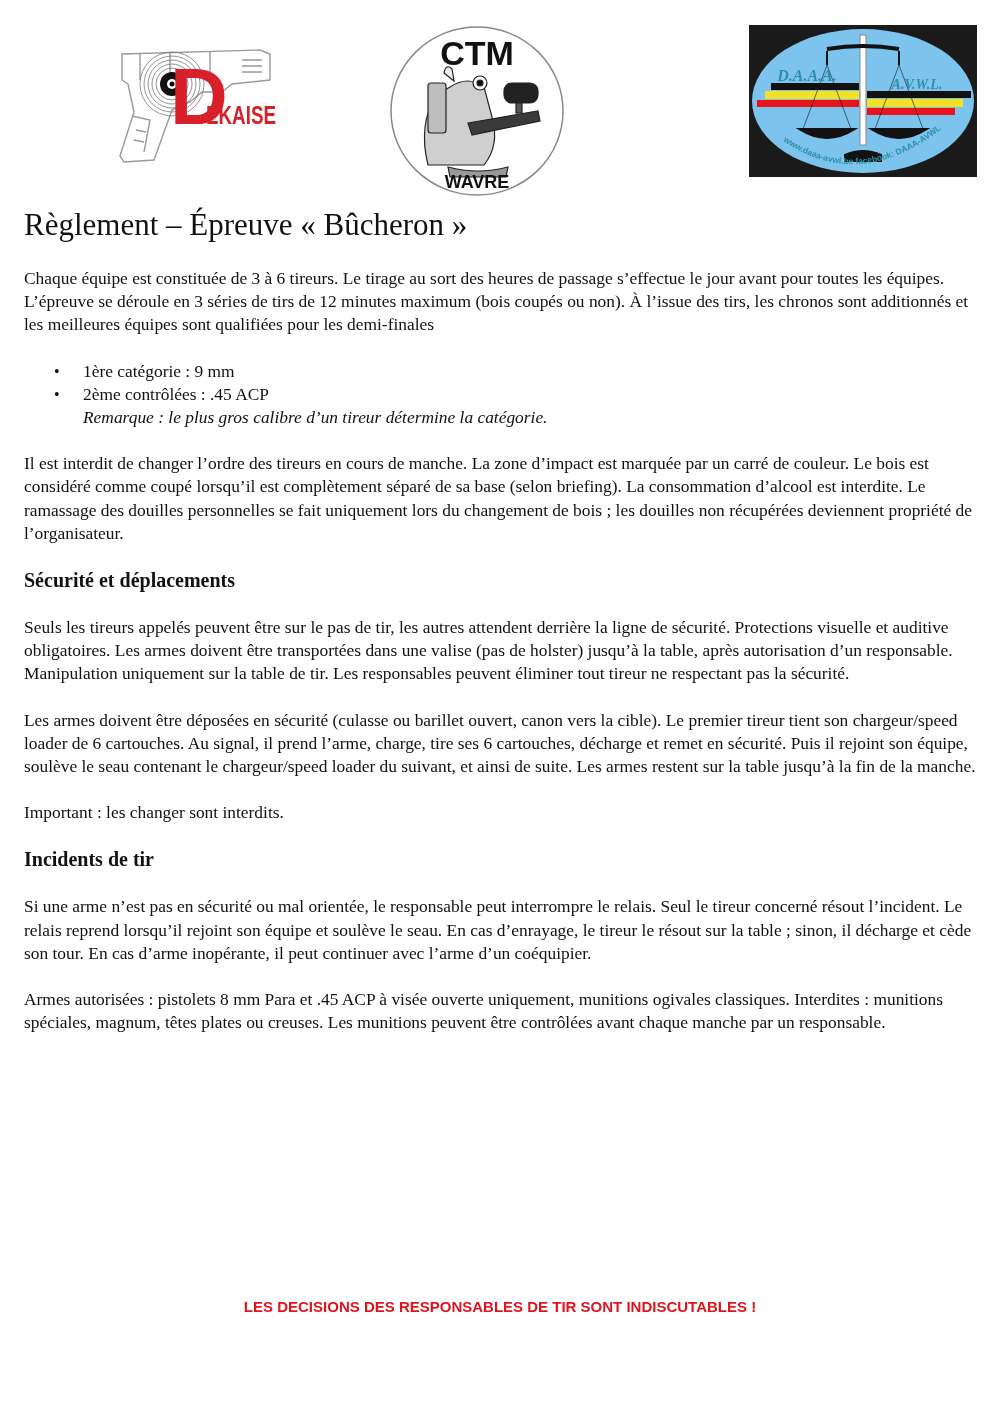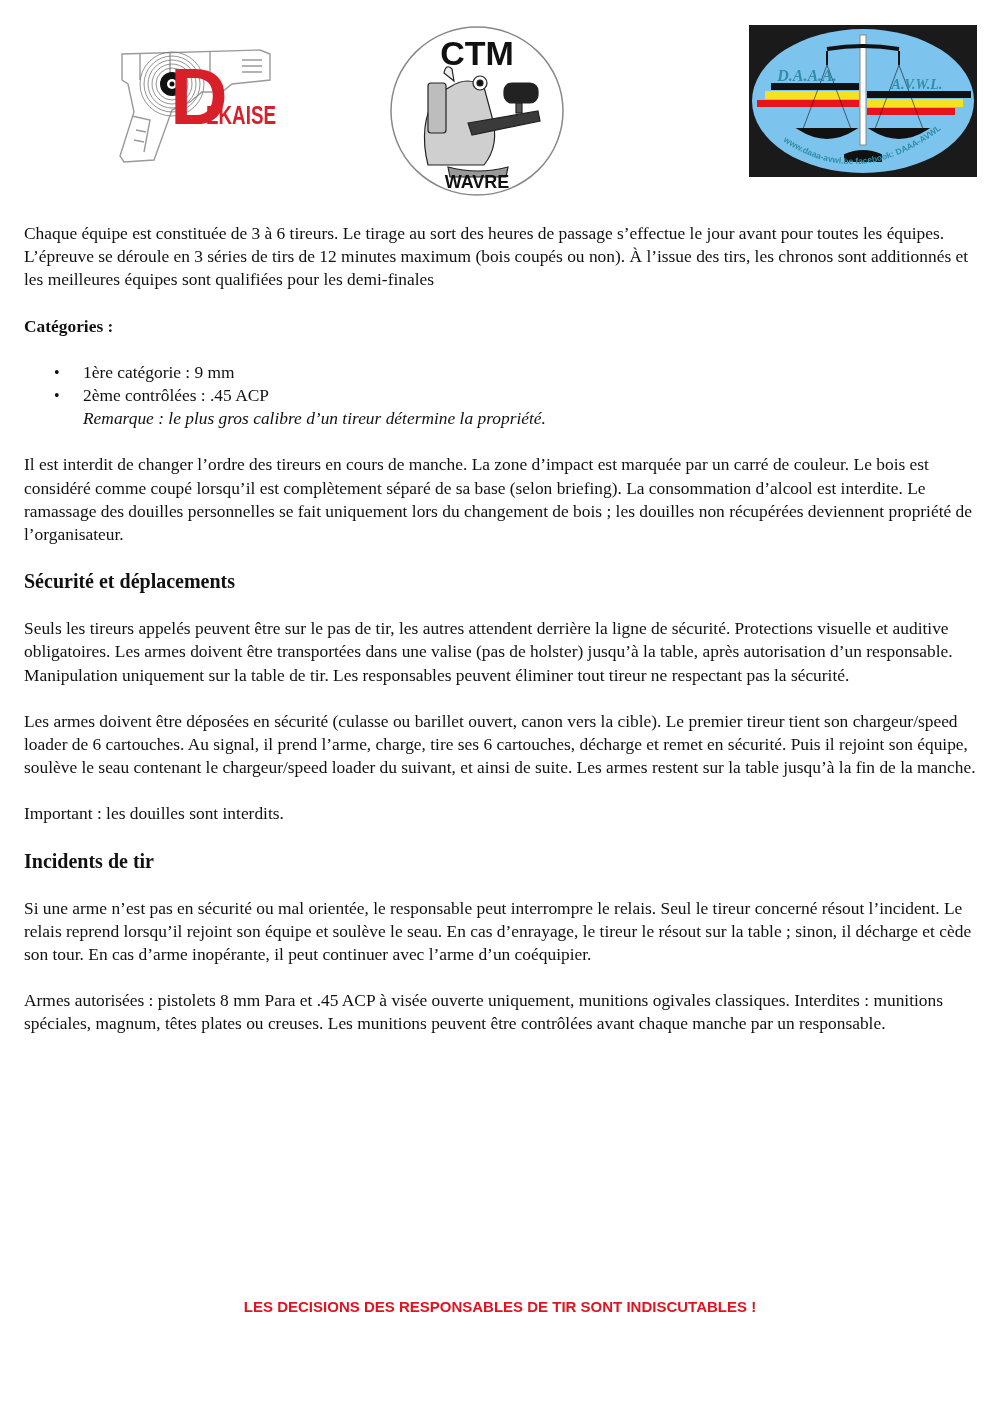--- a/index.html
+++ b/index.html
@@ -114,43 +114,43 @@
       <text x="168" y="64" text-anchor="middle" font-family="Liberation Serif, serif" font-style="italic" font-weight="bold" font-size="14" fill="#2f8fa6">A.V.W.L.</text>
       <path id="daaaArc" d="M34 116 Q114 170 200 98" fill="none"></path>
       <text font-family="Liberation Sans, sans-serif" font-weight="bold" font-size="8.5" fill="#2f8fa6">
         <textPath href="#daaaArc">www.daaa-avwl.be  facebook: DAAA-AVWL</textPath>
       </text>
     </svg>
   </div>
 </div>
 
 <div class="content">
+  <h1 class="title">Règlement – Épreuve « Bûcheron »</h1>
 
   <p class="para-first">Chaque équipe est constituée de 3 à 6 tireurs. Le tirage au sort des heures de passage s’effectue le jour avant pour toutes les équipes. L’épreuve se déroule en 3 séries de tirs de 12 minutes maximum (bois coupés ou non). À l’issue des tirs, les chronos sont additionnés et les meilleures équipes sont qualifiées pour les demi-finales</p>
 
-  <p class="cat-label">Catégories :</p>
   <ul class="cat-list">
     <li>
       <span class="bullet">•</span>
       <span>1ère catégorie : 9 mm</span>
     </li>
     <li>
       <span class="bullet">•</span>
       <span>2ème contrôlées : .45 ACP</span>
     </li>
   </ul>
-  <p class="remark">Remarque : le plus gros calibre d’un tireur détermine la propriété.</p>
+  <p class="remark">Remarque : le plus gros calibre d’un tireur détermine la catégorie.</p>
 
   <p class="para">Il est interdit de changer l’ordre des tireurs en cours de manche. La zone d’impact est marquée par un carré de couleur. Le bois est considéré comme coupé lorsqu’il est complètement séparé de sa base (selon briefing). La consommation d’alcool est interdite. Le ramassage des douilles personnelles se fait uniquement lors du changement de bois ; les douilles non récupérées deviennent propriété de l’organisateur.</p>
 
   <div class="sec-gap">
     <h2 class="section">Sécurité et déplacements</h2>
     <p class="para">Seuls les tireurs appelés peuvent être sur le pas de tir, les autres attendent derrière la ligne de sécurité. Protections visuelle et auditive obligatoires. Les armes doivent être transportées dans une valise (pas de holster) jusqu’à la table, après autorisation d’un responsable. Manipulation uniquement sur la table de tir. Les responsables peuvent éliminer tout tireur ne respectant pas la sécurité.</p>
     <p class="para">Les armes doivent être déposées en sécurité (culasse ou barillet ouvert, canon vers la cible). Le premier tireur tient son chargeur/speed loader de 6 cartouches. Au signal, il prend l’arme, charge, tire ses 6 cartouches, décharge et remet en sécurité. Puis il rejoint son équipe, soulève le seau contenant le chargeur/speed loader du suivant, et ainsi de suite. Les armes restent sur la table jusqu’à la fin de la manche.</p>
-    <p class="para"><span class="heading-bold-inline">Important :</span><span> les douilles sont interdits.</span></p>
+    <p class="para"><span class="heading-bold-inline">Important :</span><span> les changer sont interdits.</span></p>
   </div>
 
   <div class="sec-gap">
     <h2 class="section">Incidents de tir</h2>
     <p class="para">Si une arme n’est pas en sécurité ou mal orientée, le responsable peut interrompre le relais. Seul le tireur concerné résout l’incident. Le relais reprend lorsqu’il rejoint son équipe et soulève le seau. En cas d’enrayage, le tireur le résout sur la table ; sinon, il décharge et cède son tour. En cas d’arme inopérante, il peut continuer avec l’arme d’un coéquipier.</p>
   </div>
 
   <div class="sec-gap">
     <p class="para">Armes autorisées : pistolets 8 mm Para et .45 ACP à visée ouverte uniquement, munitions ogivales classiques. Interdites : munitions spéciales, magnum, têtes plates ou creuses. Les munitions peuvent être contrôlées avant chaque manche par un responsable.</p>
   </div>

